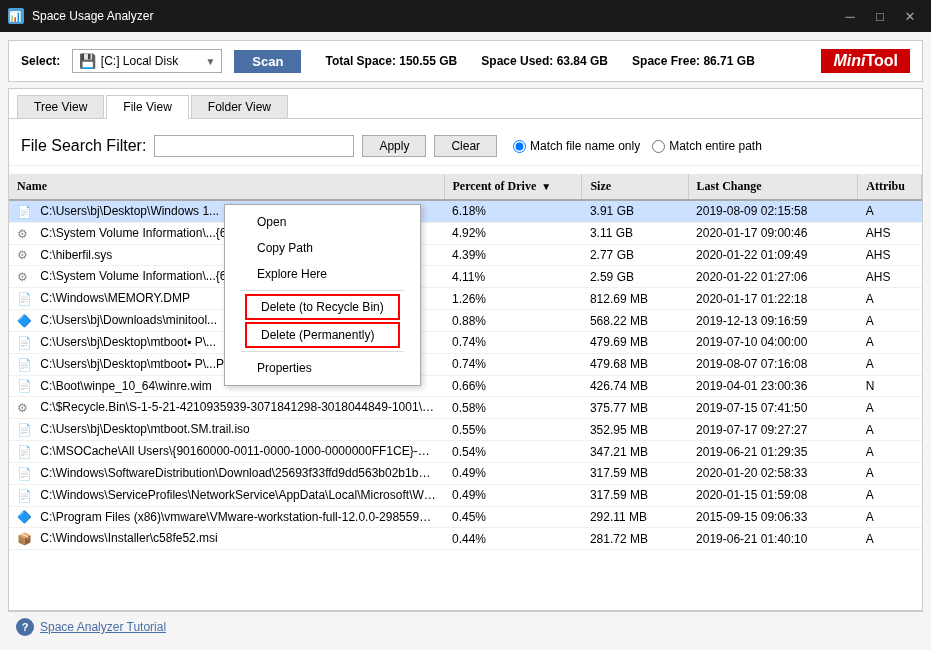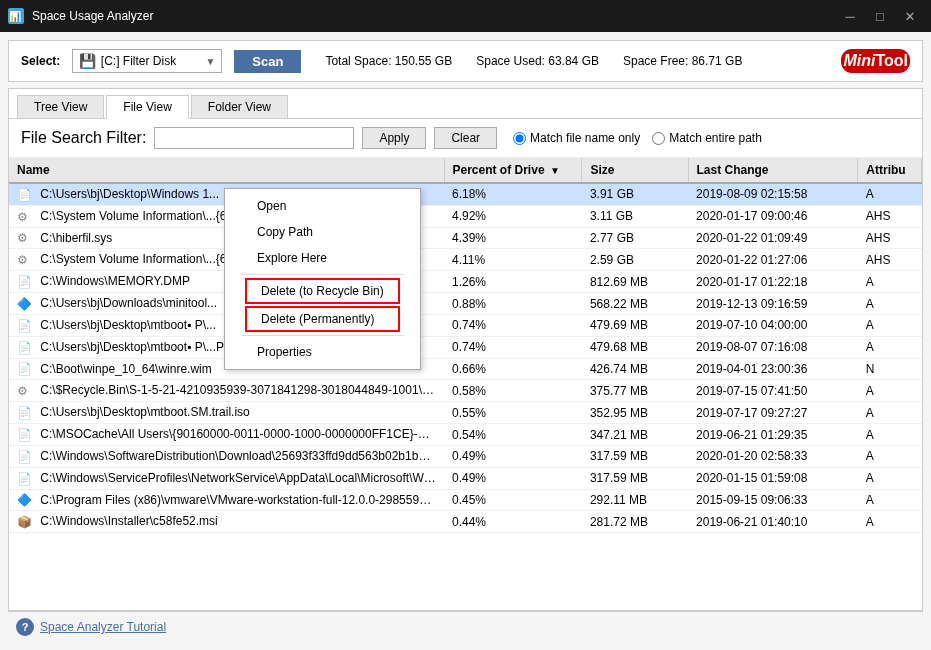--- a/index.html
+++ b/index.html
@@ -51,36 +51,37 @@
       background: white; min-width: 150px;
     }
     .drive-select-text { flex: 1; font-size: 12px; }
     .drive-select-arrow { color: #666; font-size: 10px; }
     .scan-btn {
       background: #4a6fa5; color: white; border: none;
       padding: 4px 18px; cursor: pointer; font-size: 13px; font-weight: bold;
     }
     .toolbar-info { display: flex; gap: 24px; margin-left: 12px; }
     .toolbar-stat { font-size: 12px; }
-    .toolbar-stat span { font-weight: normal; }
+    .toolbar-stat span { font-weight: bold; }
     .minitool-logo {
       margin-left: auto;
       background: #c00; color: white;
-      padding: 3px 2px; font-size: 16px; font-weight: bold;
-      display: flex; align-items: center; border-radius: 11px;
+      padding: 3px 12px; font-size: 16px; font-weight: bold;
+      display: flex; align-items: center;
     }
 
     
     .content-area {
       background: white;
       border: 1px solid #ccc;
       flex: 1;
       display: flex;
       flex-direction: column;
       overflow: hidden;
+      gap: 8px;
     }
 
     
     .tabs {
       display: flex;
       border-bottom: 1px solid #ccc;
       padding: 6px 8px 0;
       gap: 2px;
     }
     .tab {
@@ -107,21 +108,21 @@
     .radio-group { display: flex; align-items: center; gap: 12px; margin-left: 8px; }
     .radio-item { display: flex; align-items: center; gap: 4px; font-size: 12px; }
 
     
     .table-container { flex: 1; overflow-y: auto; overflow-x: auto; position: relative; }
     table { width: 100%; border-collapse: collapse; font-size: 12px; }
     thead tr { background: #e8e8e8; }
     thead th {
       text-align: left; padding: 5px 8px; border-right: 1px solid #ccc;
       border-bottom: 2px solid #aaa; font-weight: bold; white-space: nowrap;
-      position: sticky; top: 0; background: #e8e8e8;
+      position: sticky; top: 0; background: #e8e8e8; font-family: Liberation Serif, serif;
     }
     tbody tr { border-bottom: 1px solid #f0f0f0; }
     tbody tr.selected { background: #cce0ff; }
     tbody td { padding: 3px 8px; white-space: nowrap; overflow: hidden; text-overflow: ellipsis; max-width: 400px; }
     .td-name { max-width: 410px; }
     .td-percent, .td-size, .td-lastchange, .td-attrib { text-align: left; }
     .sort-arrow { font-size: 10px; margin-left: 2px; }
 
     
     .file-icon { display: inline-block; width: 16px; height: 14px; margin-right: 4px; vertical-align: middle; }
@@ -185,21 +186,21 @@
     <button class="title-bar-btn">✕</button>
   </div>
 </div>
 
 <div class="main-container">
 
   <div class="toolbar">
     <span class="toolbar-label">Select:</span>
     <div class="drive-select">
       <span style="color:#666; font-size:14px;">💾</span>
-      <span class="drive-select-text">[C:] Filter Disk</span>
+      <span class="drive-select-text">[C:] Local Disk</span>
       <span class="drive-select-arrow">▼</span>
     </div>
     <button class="scan-btn">Scan</button>
     <div class="toolbar-info">
       <div class="toolbar-stat">
         <span>Total Space:</span>
         <span>150.55 GB</span>
       </div>
       <div class="toolbar-stat">
         <span>Space Used:</span>

